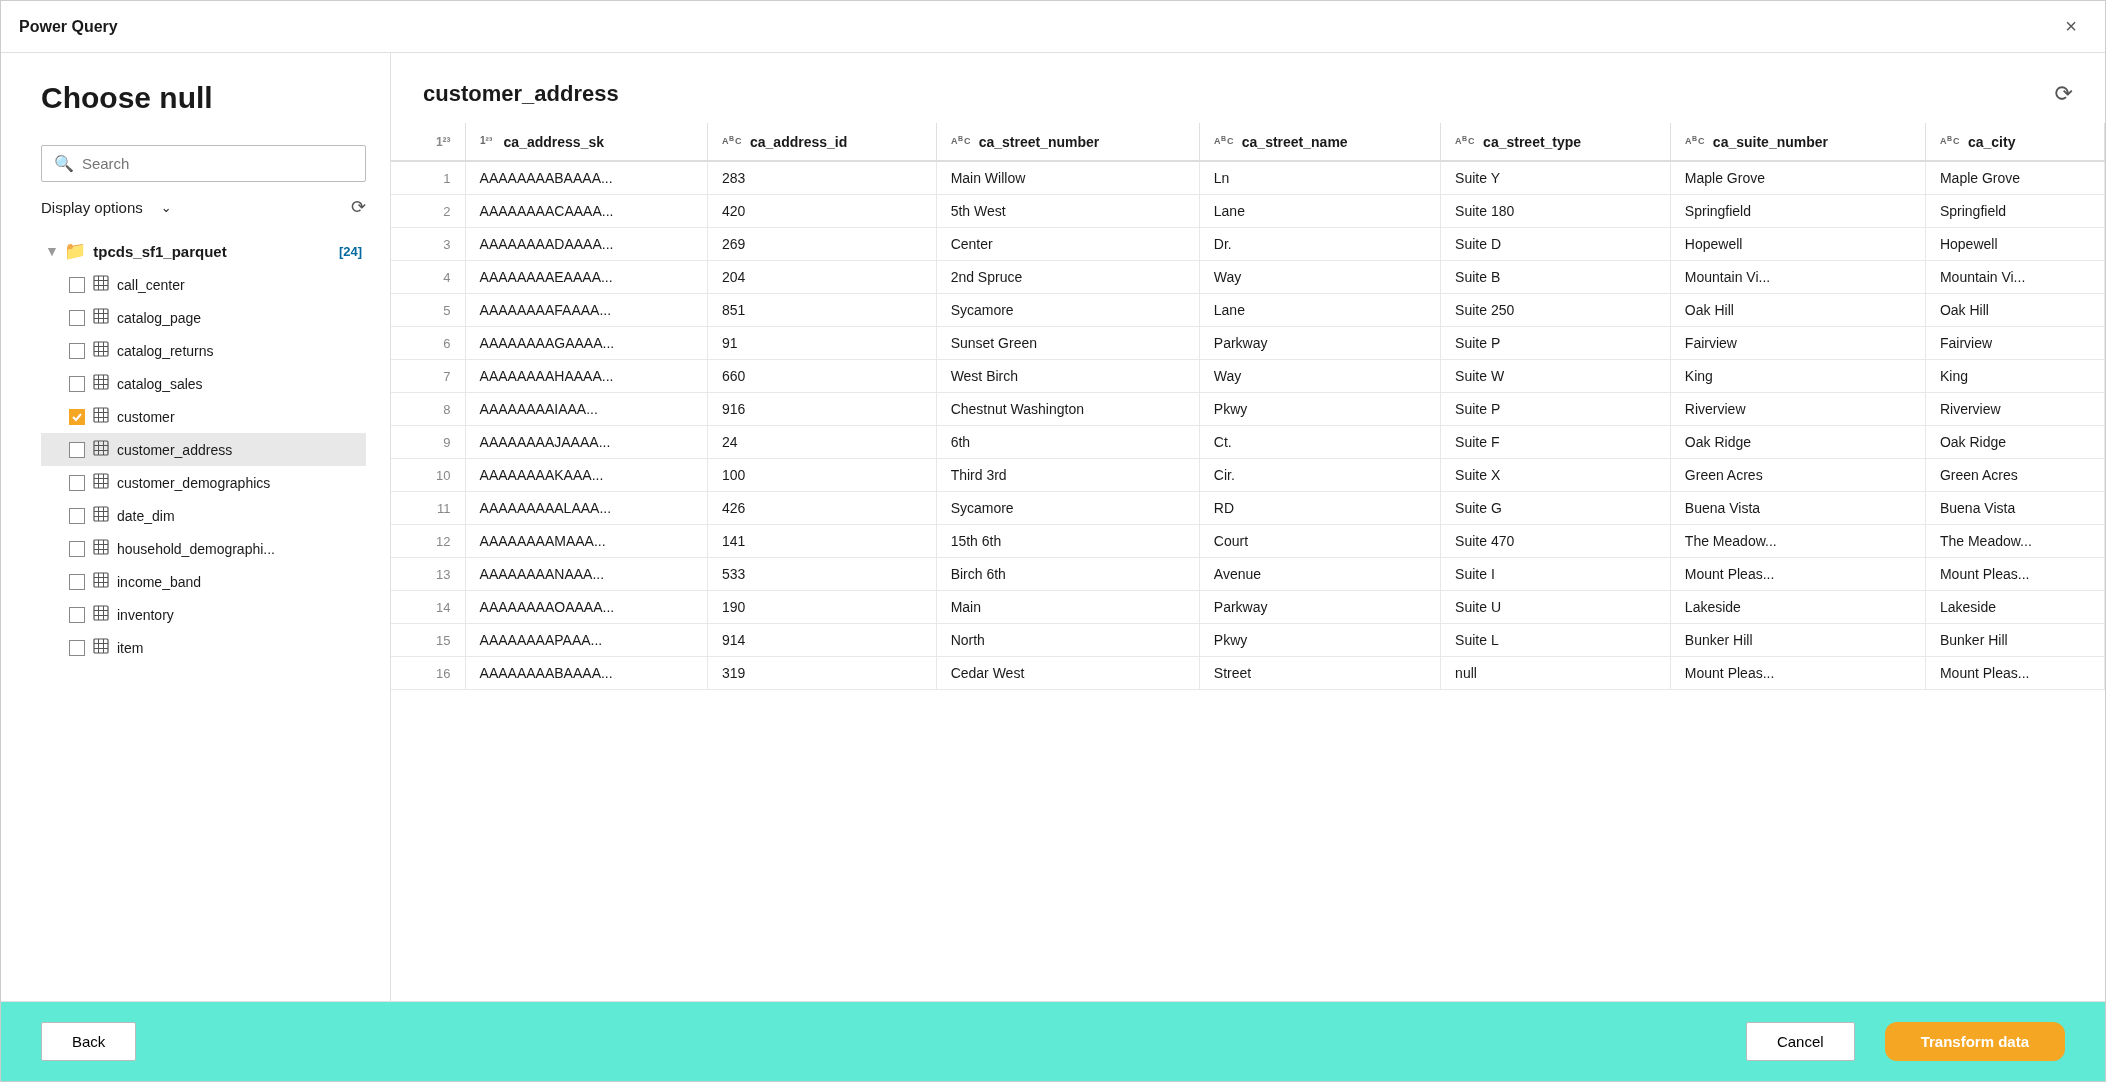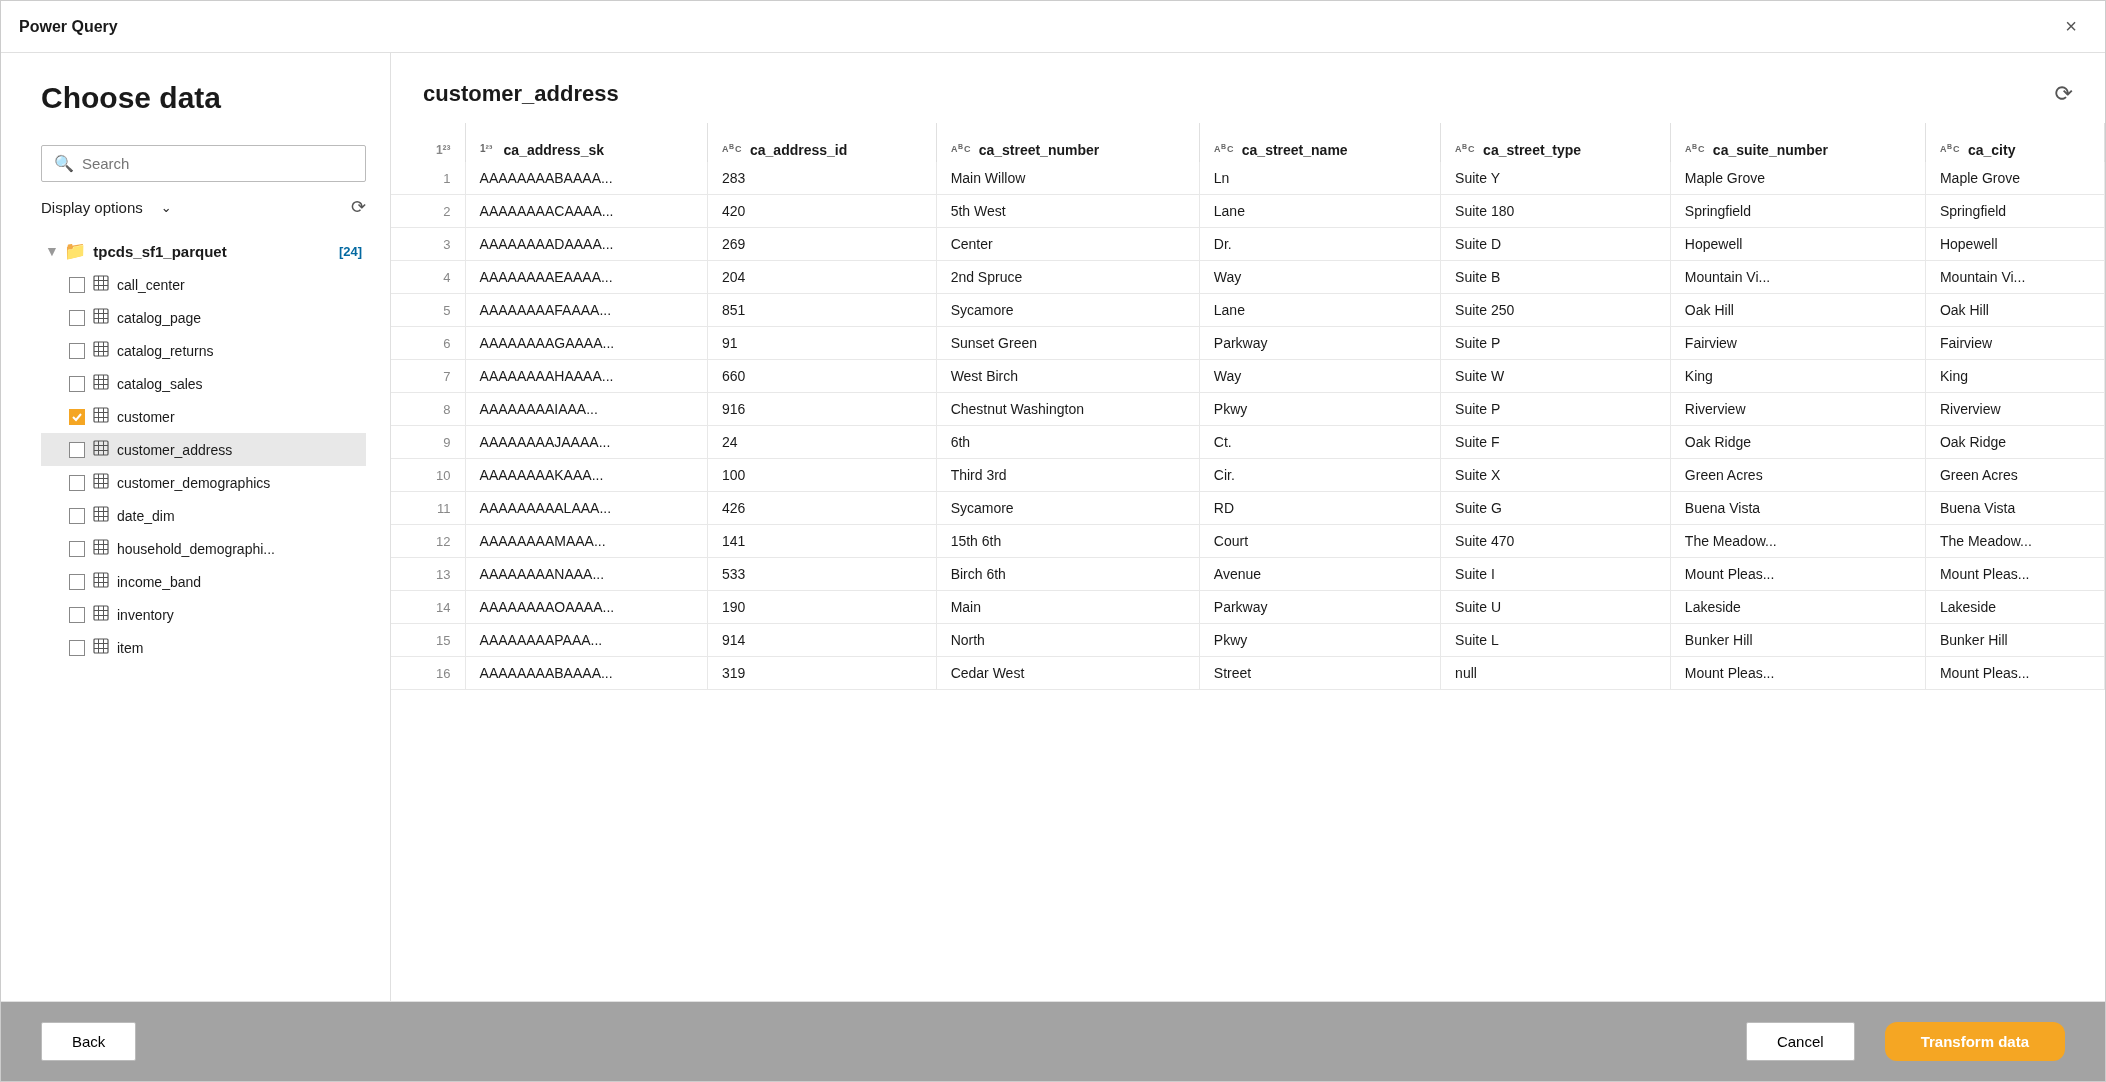--- a/index.html
+++ b/index.html
@@ -191,21 +191,21 @@
     }
     table {
       border-collapse: collapse;
       width: 100%;
       font-size: 14px;
     }
     thead tr {
       border-bottom: 2px solid #ddd;
       background: #fff;
       position: sticky;
-      top: 8px;
+      top: 0;
     }
     thead th {
       padding: 10px 14px;
       text-align: left;
       font-weight: 600;
       white-space: nowrap;
       border-right: 1px solid #e0e0e0;
       background: #fff;
     }
     thead th:first-child {
@@ -235,21 +235,21 @@
       color: #666;
       margin-right: 4px;
     }
     
     .footer {
       display: flex;
       align-items: center;
       justify-content: space-between;
       padding: 18px 40px;
       border-top: 1px solid #e0e0e0;
-      background: #a3a3a3;
+      background: #5eead4;
       height: 80px;
     }
     .btn-back {
       background: #fff;
       border: 1px solid #bbb;
       padding: 10px 30px;
       font-size: 15px;
       cursor: pointer;
       border-radius: 2px;
     }
@@ -285,21 +285,21 @@
 <body>
 
 <div class="title-bar">
   <span class="title-bar-text">Power Query</span>
   <button class="close-btn">×</button>
 </div>
 
 <div class="main-content">
 
   <div class="left-panel">
-    <div class="panel-title">Choose data</div>
+    <div class="panel-title">Choose null</div>
 
     <div class="search-box">
       <span class="search-icon">🔍</span>
       <input type="text" placeholder="Search" style="">
     </div>
 
     <div class="display-options-row">
       <button class="display-options-btn">
         <span>Display options</span>
         <span class="chevron-icon">⌄</span>

